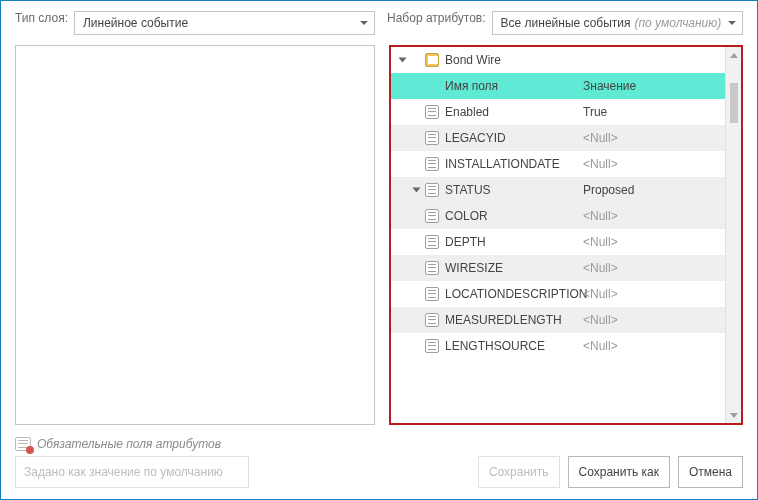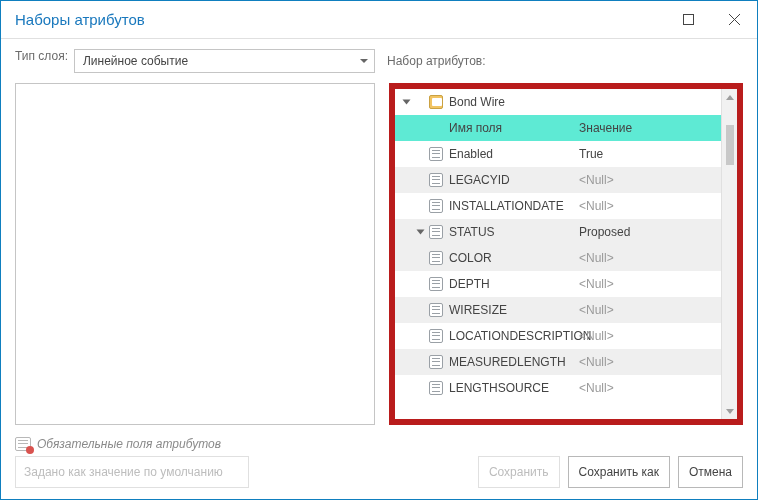--- a/index.html
+++ b/index.html
@@ -62,21 +62,21 @@
   .panes {
     flex:1; display:flex; gap:14px; padding:4px 14px 4px 14px; min-height:0;
   }
   .pane-left {
     width:360px;
     border:1px solid #c5c5c5;
     background:#fff;
   }
   .pane-right {
     flex:1;
-    border:6px solid #b91c1c;
+    border:2px solid #b91c1c;
     background:#fff;
     display:flex; min-width:0;
   }
   .grid-wrap { flex:1; overflow:hidden; display:flex; min-width:0;}
   .grid { flex:1; overflow-y:hidden; }
   .grid-scroll {
     width:16px; background:#f1f1f1; border-left:1px solid #e0e0e0;
     display:flex; flex-direction:column; align-items:center;
   }
   .grid-scroll .thumb {
@@ -163,46 +163,37 @@
     color:#444; font-size:12px; cursor:pointer;
   }
   .btn.disabled { color:#bdbdbd; border-color:#e0e0e0; cursor:default; }
   .btn.default-btn { width:234px; justify-content:flex-start; padding-left:8px;}
 </style>
 </head>
 <body>
 
 <div class="window">
 
-  <div class="titlebar">
-    <span class="titlebar-title">Наборы атрибутов</span>
-    <span class="titlebar-spacer"></span>
-    <div class="titlebar-btn">
-      <svg width="11" height="11">
-          <rect x="0.5" y="0.5" width="10" height="10"></rect>
-        </svg>
-    </div>
-    <div class="titlebar-btn">
-      <svg width="11" height="11">
-          <line x1="0" y1="0" x2="11" y2="11"></line>
-          <line x1="11" y1="0" x2="0" y2="11"></line>
-        </svg>
-    </div>
-  </div>
 
   <div class="controls">
     <div class="group left">
       <span class="ctrl-label">Тип слоя:</span>
       <div class="select">
         <span class="txt">Линейное событие</span>
         <span class="arrow"></span>
       </div>
     </div>
     <div class="group right">
       <span class="ctrl-label">Набор атрибутов:</span>
+      <div class="select">
+        <span class="txt">
+          <span>Все линейные события</span><i>(по умолчанию)</i>
+        </span>
+        <span class="arrow"></span>
+      </div>
     </div>
   </div>
 
   <div class="panes">
     <div class="pane-left"></div>
 
     <div class="pane-right">
       <div class="grid-wrap">
         <div class="grid">
           <table>

